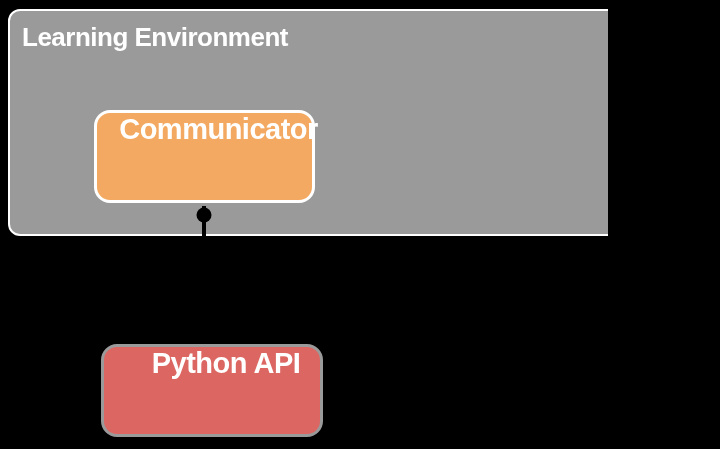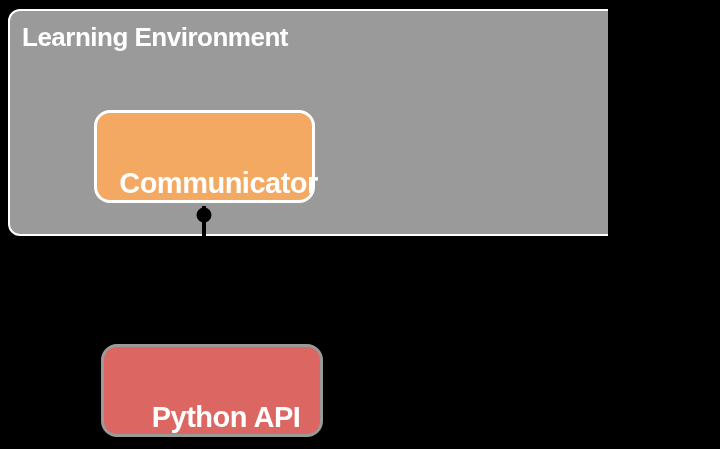--- a/index.html
+++ b/index.html
@@ -31,21 +31,21 @@
     top: 11px;
     color: var(--text, #ffffff);
     font-size: 26px;
     font-weight: bold;
     letter-spacing: -0.5px;
     white-space: nowrap;
   }
   .node {
     position: absolute;
     display: flex;
-    align-items: flex-end;
+    align-items: flex-start;
     justify-content: center;
     border-radius: 16px;
     color: var(--text, #ffffff);
     font-size: 29px;
     font-weight: bold;
     letter-spacing: -0.5px;
     white-space: nowrap;
     box-sizing: border-box;
     padding-left: 28px;
   }

